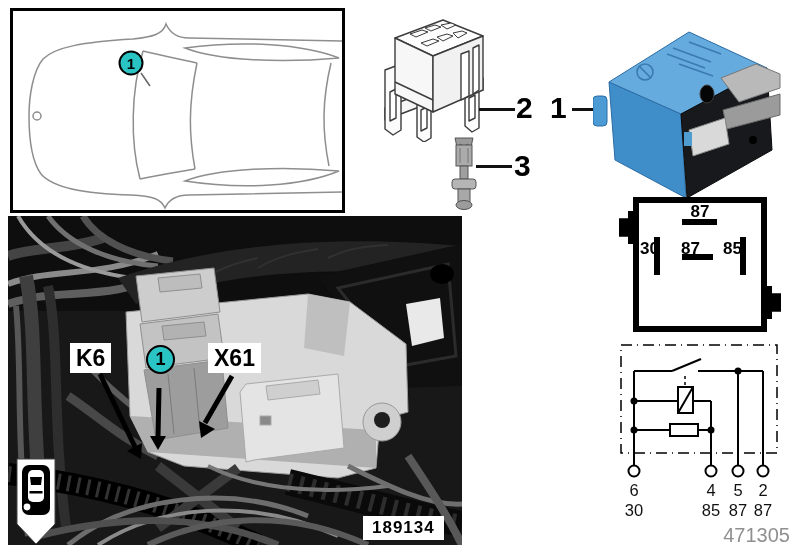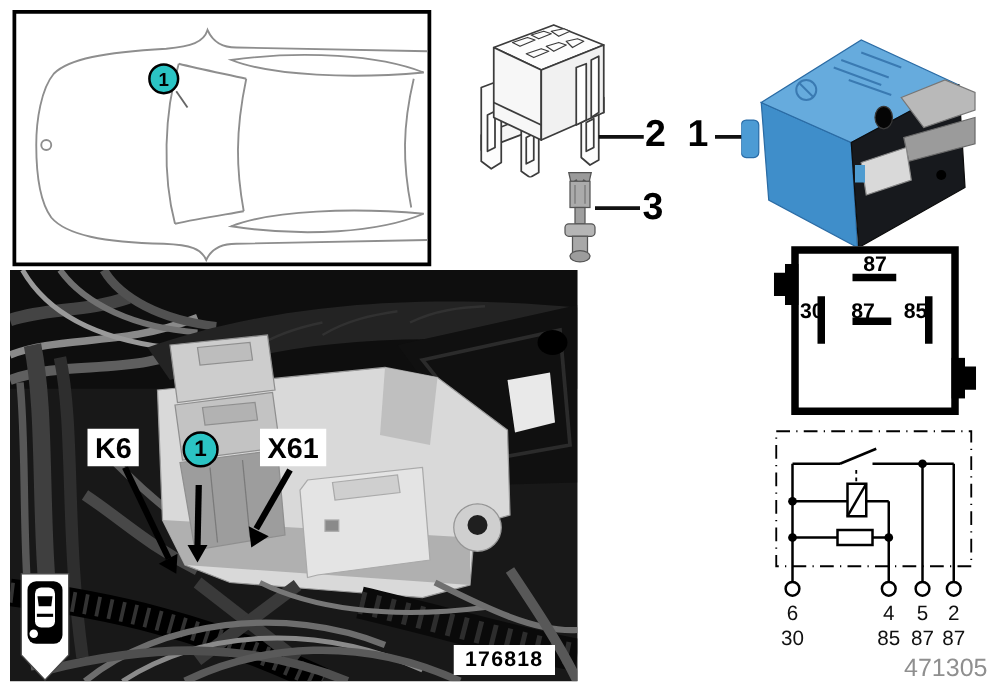--- a/index.html
+++ b/index.html
@@ -11,21 +11,21 @@
   .callout{position:absolute;font-weight:bold;font-size:30px;color:#000;line-height:1}
   .leader{position:absolute;height:3px;background:#111}
   .pinbox{position:absolute;border:6px solid #000;background:#fff}
   .pin-label{position:absolute;font-weight:bold;font-size:17px;color:#000;line-height:1}
   .pin-bar{position:absolute;background:#000}
   .tab{position:absolute;background:#000}
   .tabL{left:-20px;top:8px;width:20px;height:33px;
         clip-path:polygon(100% 0,100% 100%,45% 100%,45% 78%,0 78%,0 22%,45% 22%,45% 0)}
   .tabR{right:-20px;top:83px;width:20px;height:33px;
         clip-path:polygon(0 0,0 100%,55% 100%,55% 78%,100% 78%,100% 22%,55% 22%,55% 0)}
-  .photo-panel{position:absolute;left:8px;top:216px;width:454px;height:329px;background:#404040;overflow:hidden}
+  .photo-panel{position:absolute;left:8px;top:216px;width:454px;height:329px;background:#0369a1;overflow:hidden}
   .photo-label{position:absolute;background:#fff;color:#000;font-weight:bold;font-size:23px;padding:2px 6px;line-height:1.15}
   .marker-circle{position:absolute;width:29px;height:29px;border:2px solid #000;border-radius:50%;
         background:#2BC4C4;text-align:center;line-height:25px;font-weight:bold;font-size:18px;color:#000}
   .imagenum{position:absolute;background:#fff;color:#000;font-size:17px;font-weight:600;
         padding:2px 9px;letter-spacing:1px;line-height:1.2}
   .drawnum{position:absolute;right:10px;top:524px;color:#8f8f8f;font-size:20px}
 </style>
 </head>
 <body>
 
@@ -264,21 +264,21 @@
         <polygon points="150,234 142,220 158,220" stroke="none"></polygon>
         <line x1="224" y1="160" x2="197" y2="207"></line>
         <polygon points="193,222 191,205 207,213" stroke="none"></polygon>
       </g>
     </svg>
 
     
     <div class="photo-label" style="left:62px;top:127px">K6</div>
     <div class="marker-circle" style="left:138px;top:129px">1</div>
     <div class="photo-label" style="left:200px;top:127px">X61</div>
-    <div class="imagenum" style="left:355px;top:300px">176818</div>
+    <div class="imagenum" style="left:355px;top:300px">189134</div>
 
     
     <svg class="abs" style="left:8px;top:242px" width="40" height="88" viewBox="0 0 40 88">
       <polygon points="1,1 39,1 39,66 20,86 1,66" fill="#fff" stroke="#444"></polygon>
       <rect x="6" y="7" width="28" height="50" rx="7" fill="#000"></rect>
       <g>
         <rect x="12" y="12" width="16" height="32" rx="5" fill="#fff"></rect>
         <polygon points="14,19 26,19 25,27 15,27" fill="#000"></polygon>
         <rect x="13.5" y="33" width="13" height="2.5" fill="#000"></rect>
         <circle cx="11" cy="49" r="3.4" fill="#fff"></circle>

